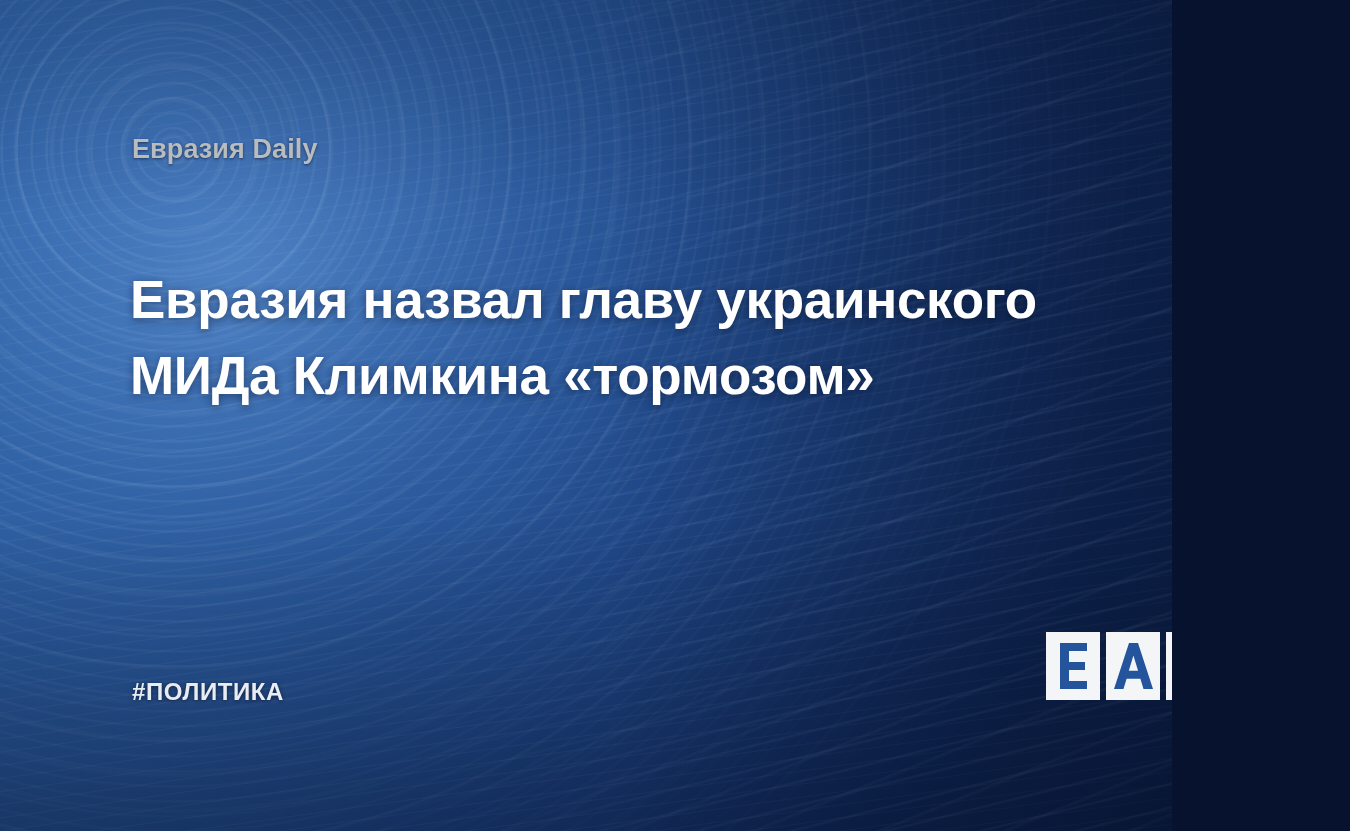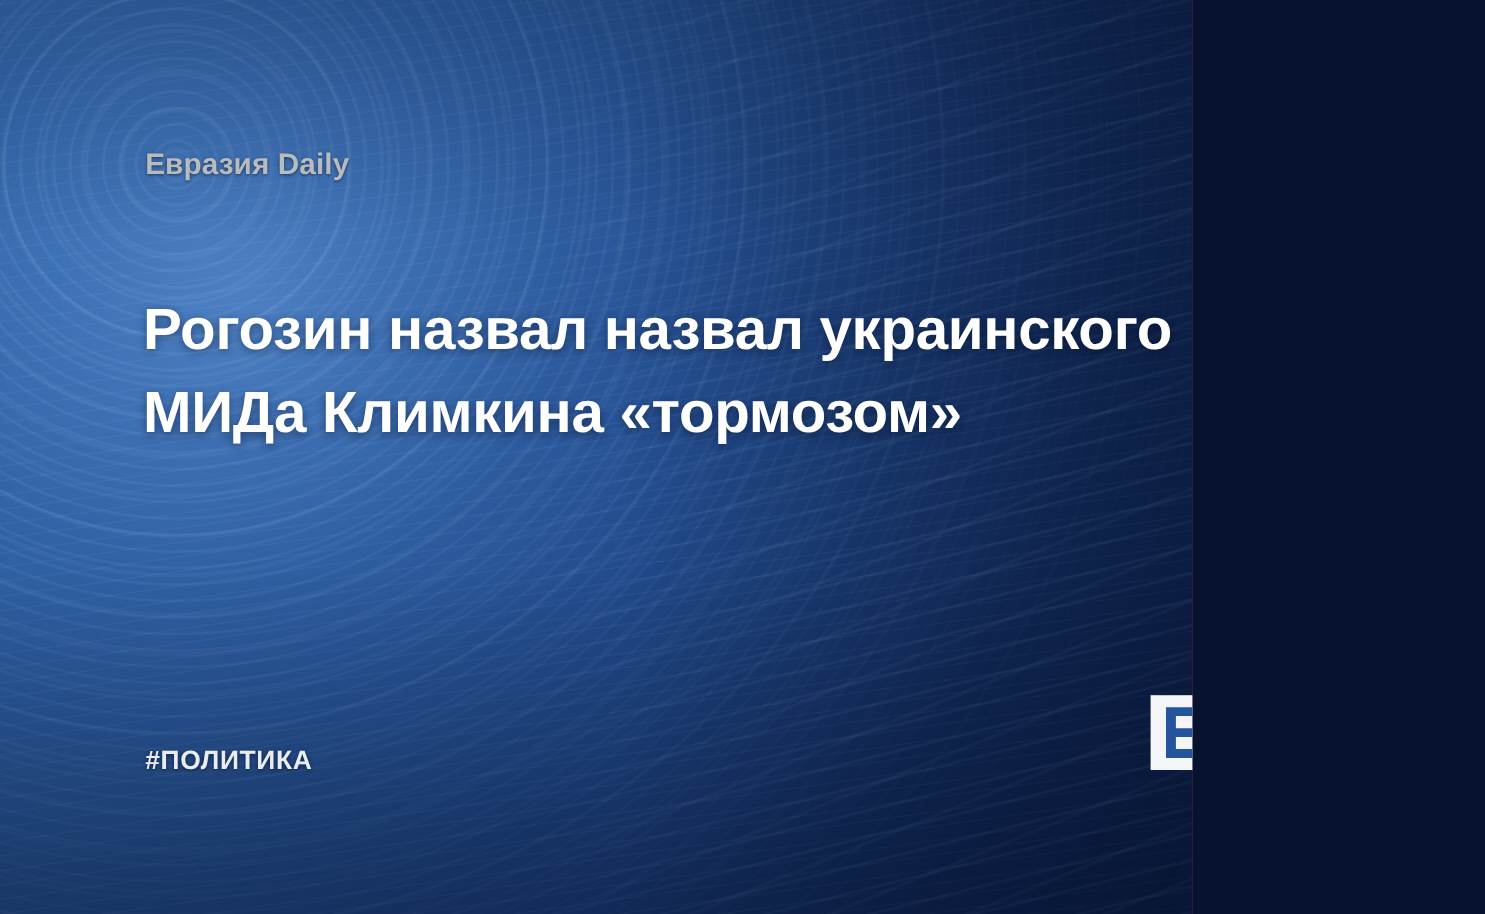--- a/index.html
+++ b/index.html
@@ -4,25 +4,25 @@
 <title>EADaily share card</title>
 <style>
   html, body {
     margin: 0;
     padding: 0;
     background: #06122e;
   }
 
   .card {
     position: relative;
-    width: 1084px;
+    width: 1172px;
     height: 831px;
     overflow: hidden;
     font-family: "Liberation Sans", sans-serif;
-    background: #a21caf;
+    background: #0369a1;
     isolation: isolate;
   }
 
   
   .bg-base {
     position: absolute;
     inset: 0;
     background:
       radial-gradient(ellipse 900px 760px at 20% 34%,
           #2a508e 0%,
@@ -217,21 +217,21 @@
   <div class="bg-core"></div>
   <div class="trails"></div>
   <div class="streaks-right"></div>
   <div class="speckle"></div>
   <div class="vignette"></div>
 
   <div class="content">
 
     <div class="site-name">Евразия Daily</div>
 
-    <h1 class="headline">Рогозин назвал назвал украинского МИДа Климкина «тормозом»</h1>
+    <h1 class="headline">Евразия назвал главу украинского МИДа Климкина «тормозом»</h1>
 
     <div class="tag">#ПОЛИТИКА</div>
 
     <div class="logo">
 
       <div class="logo-tile">
         <span>
           <svg width="54" height="68" viewBox="0 0 54 68" aria-hidden="true">
             <path fill="#24549c" d="M14 11 h27 v8 H23 v11 h16 v8 H23 v11 h18 v8 H14 Z"></path>
           </svg>

